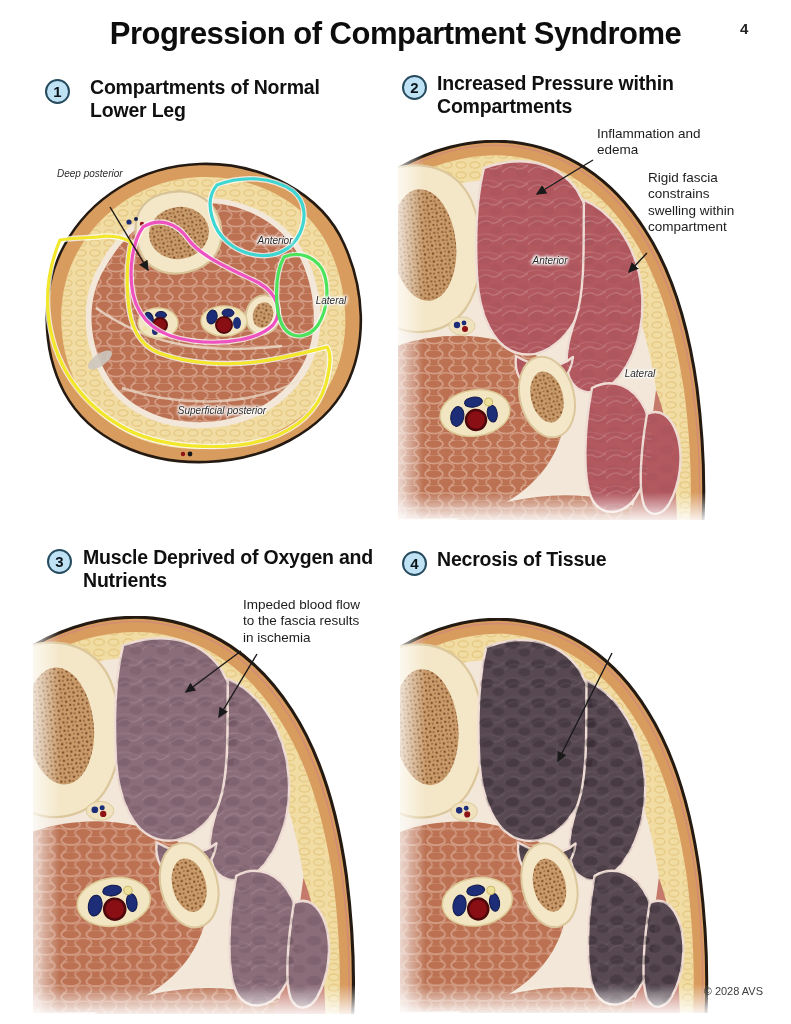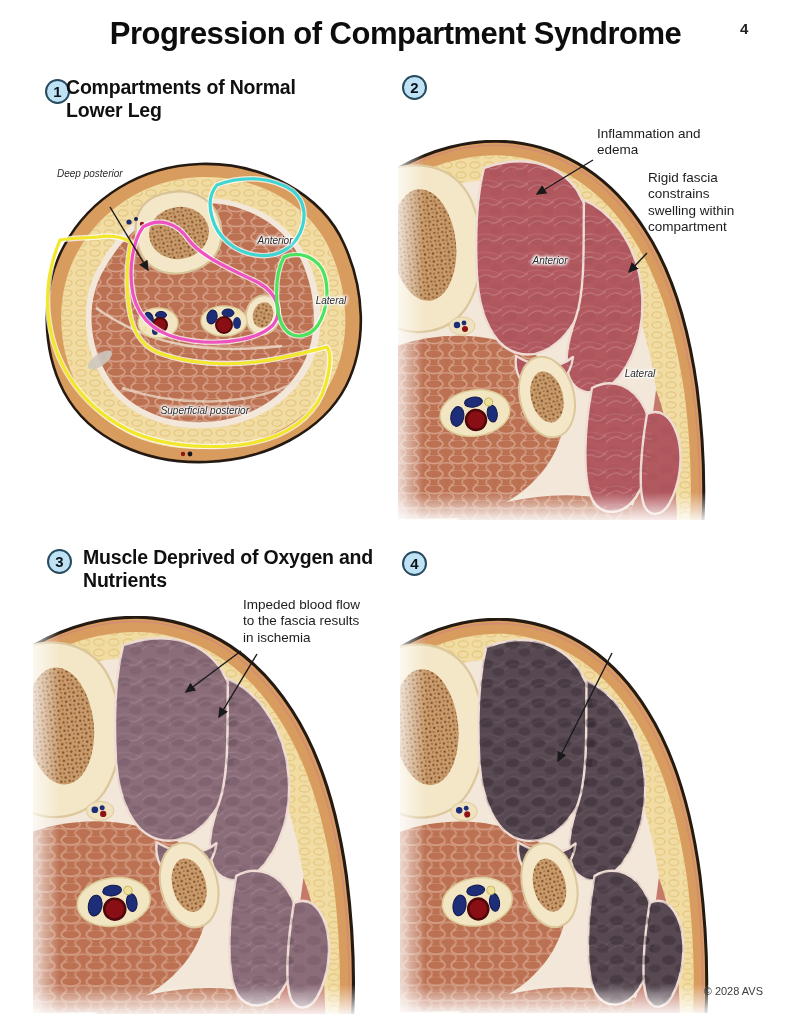--- a/index.html
+++ b/index.html
@@ -140,21 +140,21 @@
 </defs>
 </svg>
 
 <div class="page">
 
   <div class="page-title">Progression of Compartment Syndrome</div>
   <div class="title-sup">4</div>
 
   <section class="panel" style="left:30px;top:72px;width:345px;height:476px">
     <div class="badge" style="left:15px;top:7px">1</div>
-    <div class="ptitle" style="left:36px;top:4px;width:255px">Compartments of Normal Lower Leg</div>
+    <div class="ptitle" style="left:60px;top:4px;width:255px">Compartments of Normal Lower Leg</div>
 
     <svg class="illus" style="left:2px;top:86px" width="340" height="310" viewBox="0 0 340 310">
       <path d="M 168,6 C 230,4 290,36 312,86 C 332,130 336,184 314,228 C 290,274 234,302 174,304 C 114,306 58,282 32,234 C 10,192 8,132 32,88 C 58,40 108,8 168,6 Z" fill="var(--c-skin,#d99c5f)" stroke="#241a12" stroke-width="2.6"></path>
       <path d="M 168,19 C 224,17 278,46 298,92 C 316,132 320,182 300,222 C 278,264 228,289 174,291 C 118,293 68,271 45,227 C 25,189 23,135 45,95 C 69,51 114,21 168,19 Z" fill="var(--c-fat,#f1dda3)"></path>
       <path d="M 168,19 C 224,17 278,46 298,92 C 316,132 320,182 300,222 C 278,264 228,289 174,291 C 118,293 68,271 45,227 C 25,189 23,135 45,95 C 69,51 114,21 168,19 Z" fill="url(#fatBumps)" opacity="0.8"></path>
       <path d="M 168,40 C 214,38 258,62 276,102 C 291,136 294,178 277,210 C 258,246 220,268 174,270 C 128,272 88,254 68,216 C 50,184 48,138 68,106 C 90,66 126,42 168,40 Z" fill="#f2e7d8"></path>
       <path d="M 168,45 C 211,43 253,66 270,104 C 284,136 287,176 271,206 C 253,240 217,262 174,264 C 130,266 92,249 73,213 C 56,182 54,140 73,110 C 94,72 128,47 168,45 Z" fill="var(--c-muscle_normal,#bb7152)"></path>
       <path d="M 168,45 C 211,43 253,66 270,104 C 284,136 287,176 271,206 C 253,240 217,262 174,264 C 130,266 92,249 73,213 C 56,182 54,140 73,110 C 94,72 128,47 168,45 Z" fill="url(#lobTex)"></path>
       <path d="M 64,150 C 110,182 160,198 250,188" fill="none" stroke="#eedfce" stroke-width="2.5" opacity="0.8"></path>
       <path d="M 90,230 C 150,250 220,248 268,222" fill="none" stroke="#eedfce" stroke-width="2.5" opacity="0.7"></path>
@@ -204,25 +204,26 @@
       <circle cx="158" cy="296" r="2.4" fill="#15151a"></circle>
     </svg>
 
     <svg class="overlay" width="345" height="476" viewBox="0 0 345 476">
       <line x1="80" y1="135" x2="118" y2="198" stroke="#1a1a1a" stroke-width="1.4" marker-end="url(#arrow)"></line>
     </svg>
 
     <div class="lbl wrap" style="left:27px;top:96px;width:82px">Deep posterior</div>
     <div class="lbl centered" style="left:225px;top:168px">Anterior</div>
     <div class="lbl centered" style="left:281px;top:228px">Lateral</div>
-    <div class="lbl centered wrap" style="left:144px;top:338px;width:110px;text-align:right">Superficial posterior</div>
+    <div class="lbl centered wrap" style="left:172px;top:338px;width:110px;text-align:center">Superficial posterior</div>
   </section>
 
   <section class="panel" style="left:395px;top:70px;width:396px;height:478px">
     <div class="badge" style="left:7px;top:5px">2</div>
+    <div class="ptitle" style="left:42px;top:2px;width:320px">Increased Pressure within Compartments</div>
 
     <svg class="illus leg2" style="left:3px;top:70px" width="312" height="380" viewBox="0 0 312 380">
       <use href="#legPart"></use>
     </svg>
 
     <svg class="overlay" width="396" height="478" viewBox="0 0 396 478">
       <line x1="198" y1="90" x2="142" y2="124" stroke="#1a1a1a" stroke-width="1.4" marker-end="url(#arrow)"></line>
       <line x1="252" y1="183" x2="234" y2="202" stroke="#1a1a1a" stroke-width="1.4" marker-end="url(#arrow)"></line>
     </svg>
 
@@ -243,20 +244,21 @@
     <svg class="overlay" width="350" height="484" viewBox="0 0 350 484">
       <line x1="211" y1="111" x2="156" y2="152" stroke="#1a1a1a" stroke-width="1.4" marker-end="url(#arrow)"></line>
       <line x1="227" y1="114" x2="189" y2="177" stroke="#1a1a1a" stroke-width="1.4" marker-end="url(#arrow)"></line>
     </svg>
 
     <div class="ann" style="left:213px;top:57px;width:128px">Impeded blood flow to the fascia results in ischemia</div>
   </section>
 
   <section class="panel" style="left:395px;top:543px;width:396px;height:481px">
     <div class="badge" style="left:7px;top:8px">4</div>
+    <div class="ptitle" style="left:42px;top:5px;width:330px">Necrosis of Tissue</div>
 
     <svg class="illus leg4" style="left:5px;top:75px" width="313" height="395" viewBox="0 0 312 380" preserveAspectRatio="none">
       <use href="#legPart"></use>
     </svg>
 
     <svg class="overlay" width="396" height="481" viewBox="0 0 396 481">
       <line x1="217" y1="110" x2="163" y2="218" stroke="#1a1a1a" stroke-width="1.4" marker-end="url(#arrow)"></line>
     </svg>
 
   </section>

